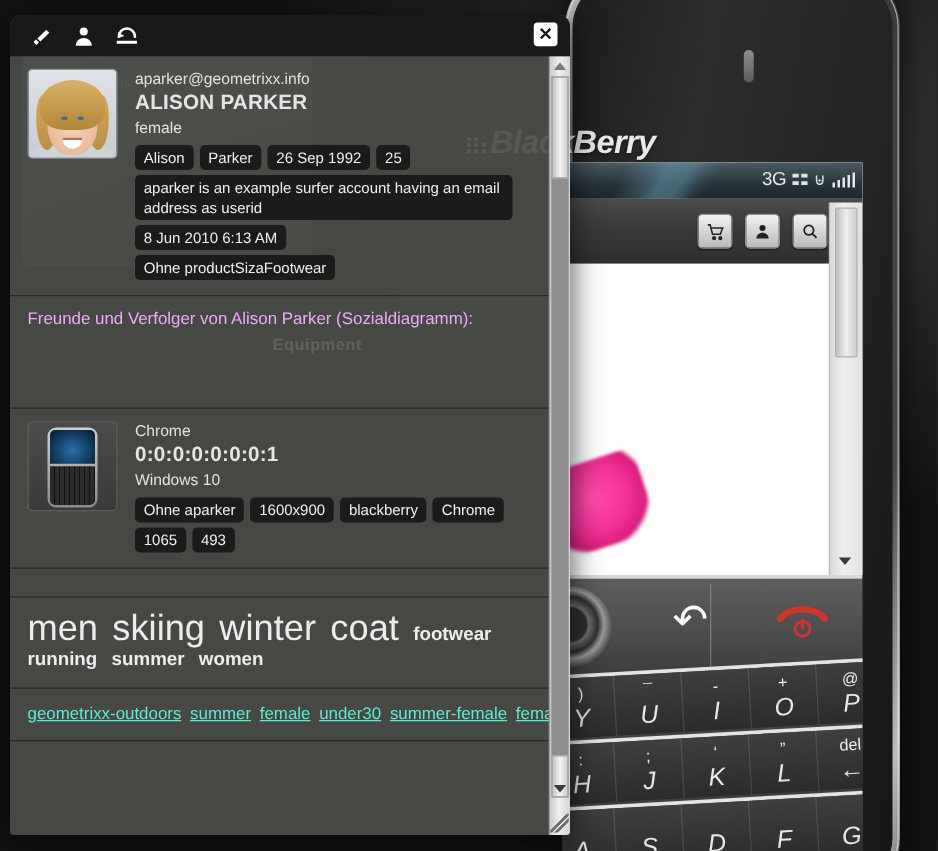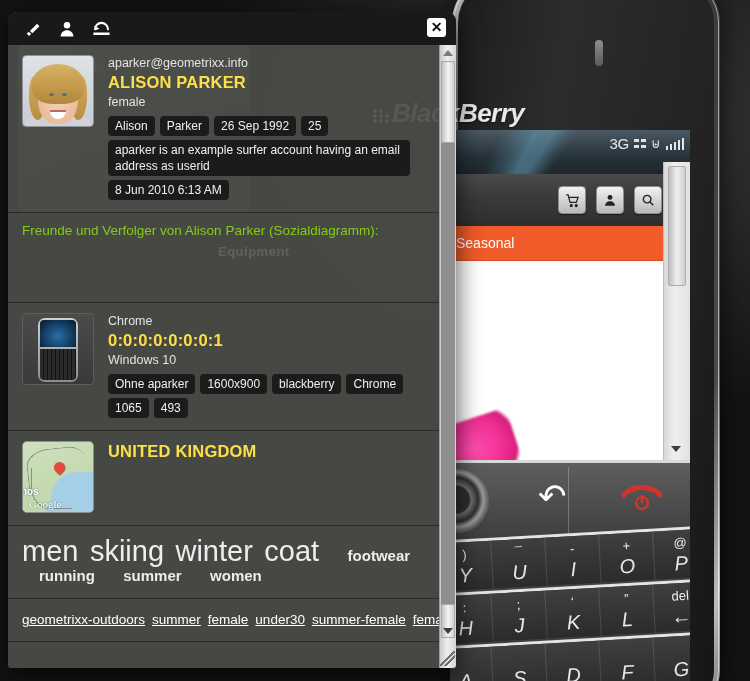--- a/index.html
+++ b/index.html
@@ -65,21 +65,21 @@
       radial-gradient(circle 1.6px at 9px 13px,#e9e9e9 99%,transparent),
       radial-gradient(circle 1.6px at 15px 13px,#e9e9e9 99%,transparent);
   }
 
   
   .phone-screen{
     position:absolute;left:450px;top:130px;width:240px;height:330px;
     background:#fff;overflow:hidden;
   }
   .statusbar{
-    height:44px;
+    height:29px;
     background:linear-gradient(180deg,#4a5a63 0%,#27333a 60%,#1d262b 100%);
     position:relative;overflow:hidden;
   }
   .statusbar .swoosh{
     position:absolute;left:-10px;top:-14px;width:200px;height:60px;
     background:linear-gradient(115deg,transparent 30%,rgba(120,190,220,.35) 45%,transparent 58%),
                linear-gradient(125deg,transparent 42%,rgba(120,190,220,.25) 52%,transparent 62%);
   }
   .status-right{
     position:absolute;right:6px;top:5px;display:flex;align-items:center;gap:5px;
@@ -265,32 +265,32 @@
     background:linear-gradient(180deg,#d2a85c,#b98f42);}
   .avatar .eyeL,.avatar .eyeR{position:absolute;top:37px;width:5px;height:3px;border-radius:50%;background:#4b6f86;}
   .avatar .eyeL{left:26px}.avatar .eyeR{right:26px}
   .avatar .mouth{position:absolute;left:50%;top:54px;transform:translateX(-50%);
     width:16px;height:7px;border-radius:0 0 10px 10px;background:#fff;border-top:2px solid #b56b6b;}
   .avatar .shoulders{position:absolute;left:50%;bottom:-6px;transform:translateX(-50%);
     width:66px;height:18px;border-radius:50% 50% 0 0;background:#cfd3d8;}
 
   .ident{flex:1;min-width:0;}
   .email{font-size:12.5px;color:#e3e3e3;line-height:17px;}
-  .bigname{font-size:16.5px;font-weight:bold;color:#fde047;line-height:21px;letter-spacing:.2px;}
+  .bigname{font-size:16.5px;font-weight:bold;color:#e5e5e5;line-height:21px;letter-spacing:.2px;}
   .sub{font-size:12.5px;color:#e3e3e3;line-height:19px;}
 
   .pillwrap{margin-top:4px;display:flex;flex-wrap:wrap;gap:5px;}
   .pill{
     background:#1b1b1b;color:#f0f0f0;border-radius:4px;
     padding:2px 7px;font-size:12px;line-height:16px;
     max-width:100%;
   }
   .pill.wide{max-width:288px;}
 
-  .sd-title{font-size:13.5px;color:#84cc16;}
+  .sd-title{font-size:13.5px;color:#f0abfc;}
   .sd-canvas{height:52px;position:relative;}
   .sd-ghost{
     position:absolute;left:196px;top:6px;font-size:13px;color:rgba(200,180,170,.22);
     font-weight:bold;letter-spacing:.5px;
   }
 
   .thumb-dev{
     width:72px;height:72px;border-radius:4px;flex:0 0 72px;box-sizing:border-box;
     background:linear-gradient(180deg,#4b4b4b,#3a3a3a);
     border:1px solid #5d5d5d;position:relative;overflow:hidden;
@@ -331,24 +331,24 @@
     position:absolute;left:31px;top:20px;width:11px;height:11px;border-radius:50% 50% 50% 0;
     background:#e8453c;transform:rotate(-45deg);box-shadow:0 1px 1px rgba(0,0,0,.35);}
   .thumb-map .gwm{position:absolute;left:6px;bottom:2px;color:#fff;font-size:11px;
     font-family:"Liberation Serif",serif;text-shadow:0 0 2px rgba(0,0,0,.5);}
   .thumb-map .city{position:absolute;left:-2px;bottom:15px;color:#fff;font-size:10px;font-weight:bold;
     text-shadow:0 0 2px rgba(0,0,0,.55);}
 
   .cloud{line-height:1.05;}
   .cloud .w{display:inline-block;margin:0 7px 2px 0;color:#ededed;vertical-align:baseline;}
   .cloud .s28{font-size:29px;font-weight:400;}
-  .cloud .s15{font-size:15px;font-weight:bold;margin-left:17px;}
+  .cloud .s15{font-size:15px;font-weight:bold;}
 
   .links{line-height:19px;}
-  .links a{color:#ffffff;text-decoration:underline;font-size:13.5px;margin-right:7px;
+  .links a{color:#5eead4;text-decoration:underline;font-size:13.5px;margin-right:7px;
     white-space:nowrap;}
 </style>
 </head>
 <body>
 
 <div id="stage">
 
   <div class="bg-dark"></div>
 
   <div class="phone-body">
@@ -394,21 +394,20 @@
         </svg>
       </div>
       <div class="appbtn">
         <svg width="14" height="14" viewBox="0 0 24 24" fill="none" stroke="#222" stroke-width="2.4">
           <circle cx="10.5" cy="10.5" r="6.5"></circle>
             <path d="M15.5 15.5 L21 21"></path>
         </svg>
       </div>
     </div>
 
-    <div class="navrow">Seasonal</div>
 
     <div class="screen-body">
       <div class="shoe"></div>
     </div>
 
     <div class="screen-scroll">
       <div class="ar up"></div>
       <div class="thumb"></div>
       <div class="ar dn"></div>
     </div>
@@ -541,20 +540,23 @@
               <span class="pill">Parker</span>
               <span class="pill">26 Sep 1992</span>
               <span class="pill">25</span>
             </div>
             <div class="pillwrap">
               <span class="pill wide">aparker is an example surfer account having an email address as userid</span>
             </div>
             <div class="pillwrap">
               <span class="pill">8 Jun 2010 6:13 AM</span>
             </div>
+            <div class="pillwrap">
+              <span class="pill">Ohne productSizaFootwear</span>
+            </div>
           </div>
         </div>
 
         <div class="sect">
           <div class="sd-title">Freunde und Verfolger von Alison Parker (Sozialdiagramm):</div>
           <div class="sd-canvas">
             <div class="sd-ghost">Equipment</div>
           </div>
         </div>
 
@@ -576,32 +578,21 @@
               <span class="pill">Chrome</span>
             </div>
             <div class="pillwrap">
               <span class="pill">1065</span>
               <span class="pill">493</span>
             </div>
           </div>
         </div>
 
         <div class="sect row">
-          <div class="thumb-map">
-            <div class="land"></div>
-            <div class="water"></div>
-            <div class="water2"></div>
-            <div class="brd1"></div>
-            <div class="brd2"></div>
-            <div class="pin"></div>
-            <div class="city">nos</div>
-            <div class="gwm">Google</div>
-          </div>
           <div class="ident">
-            <div class="bigname">UNITED KINGDOM</div>
           </div>
         </div>
 
         <div class="sect">
           <div class="cloud">
             <span class="w s28">men</span>
             <span class="w s28">skiing</span>
             <span class="w s28">winter</span>
             <span class="w s28">coat</span>
             <span class="w s15">footwear</span>

